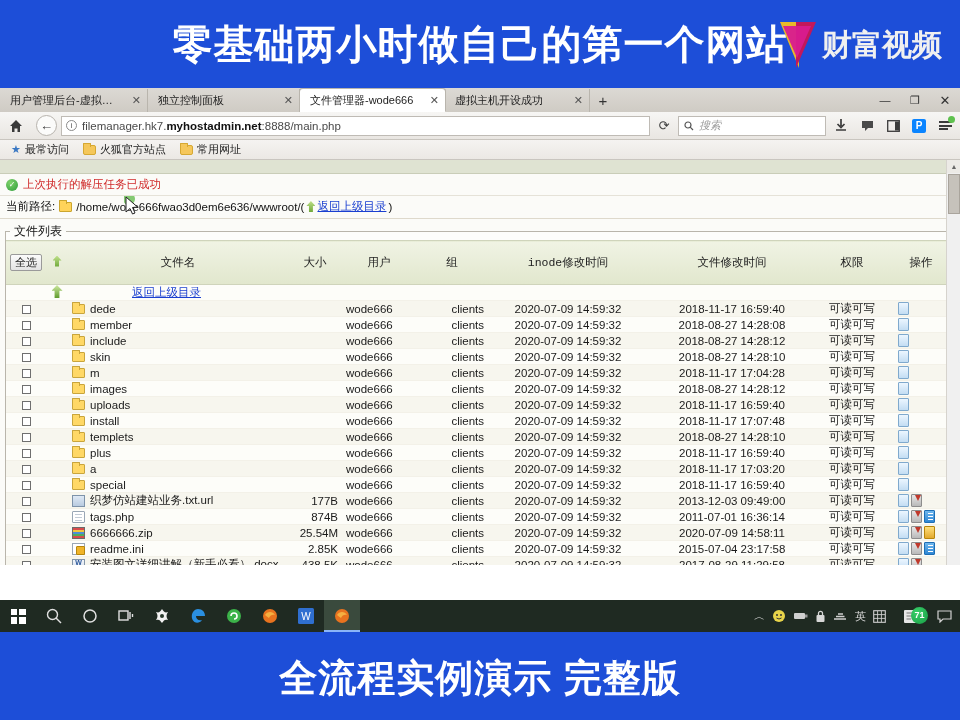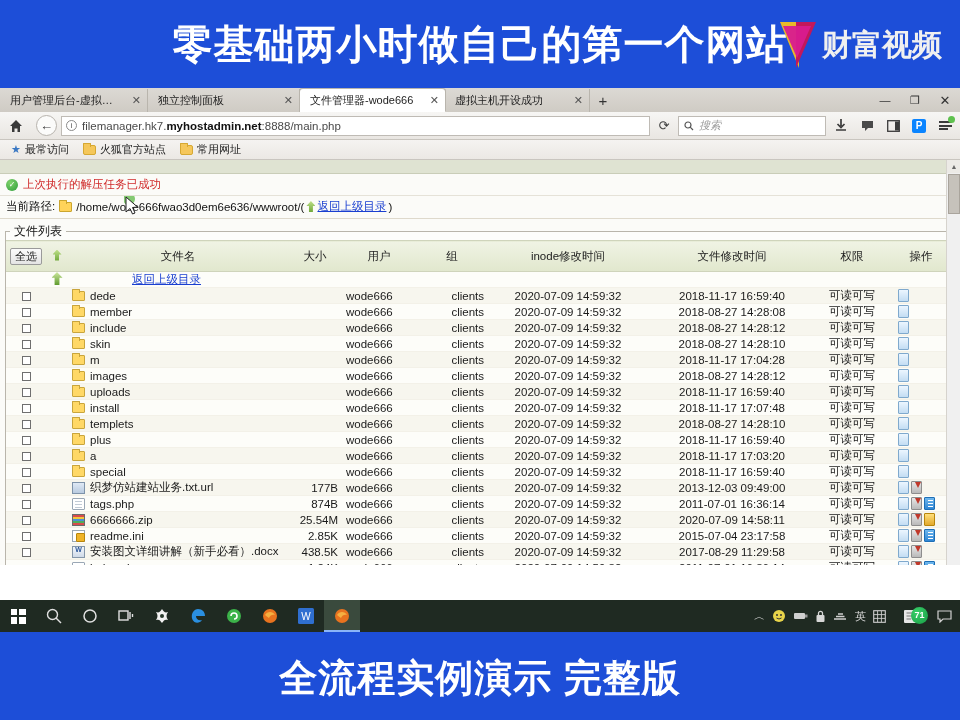--- a/index.html
+++ b/index.html
@@ -227,22 +227,22 @@
     background: #fdfdfb;
   }
   fieldset.filelist legend {
     font-size: 12px; padding: 0 4px; margin-left: 4px; color: #111;
   }
 
   table.ft { width: 100%; border-collapse: collapse; font-size: 11.5px; }
   table.ft thead th {
     background: linear-gradient(#f0f3e4, #e1e7cd);
     border-top: 1px solid #cfd4bb; border-bottom: 1px solid #cfd4bb;
-    font-weight: normal; color: #222; height: 31px; padding: 0 4px;
-    text-align: center; white-space: nowrap;
+    font-weight: normal; color: #222; height: 31px; padding: 13px 4px;
+    text-align: center; white-space: nowrap; font-family: Liberation Mono, monospace;
   }
   .selall-btn {
     display: inline-block; padding: 0 4px; font-size: 11px;
     border: 1px solid #9a9a9a; background: linear-gradient(#fbfbfb,#e4e4e4);
     border-radius: 2px; cursor: pointer;
   }
   table.ft tbody td {
     height: 14.6px; padding: 0 4px; border-bottom: 1px solid #f3f1e8;
     white-space: nowrap; color: #1a1a1a;
   }

